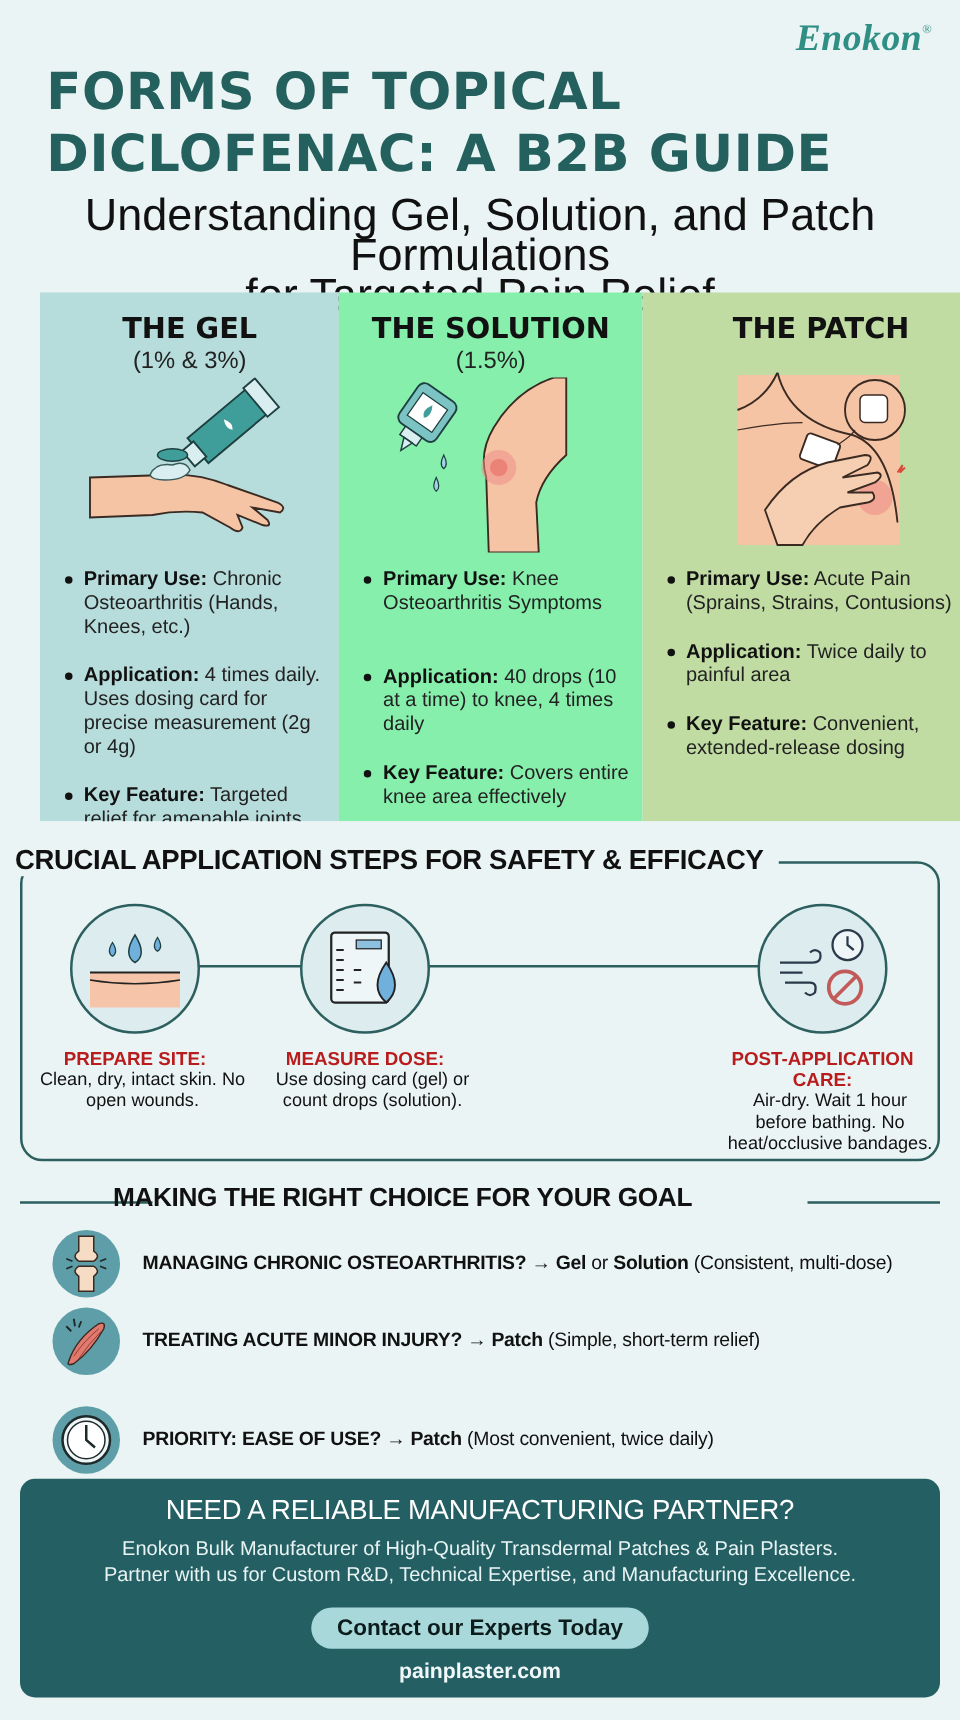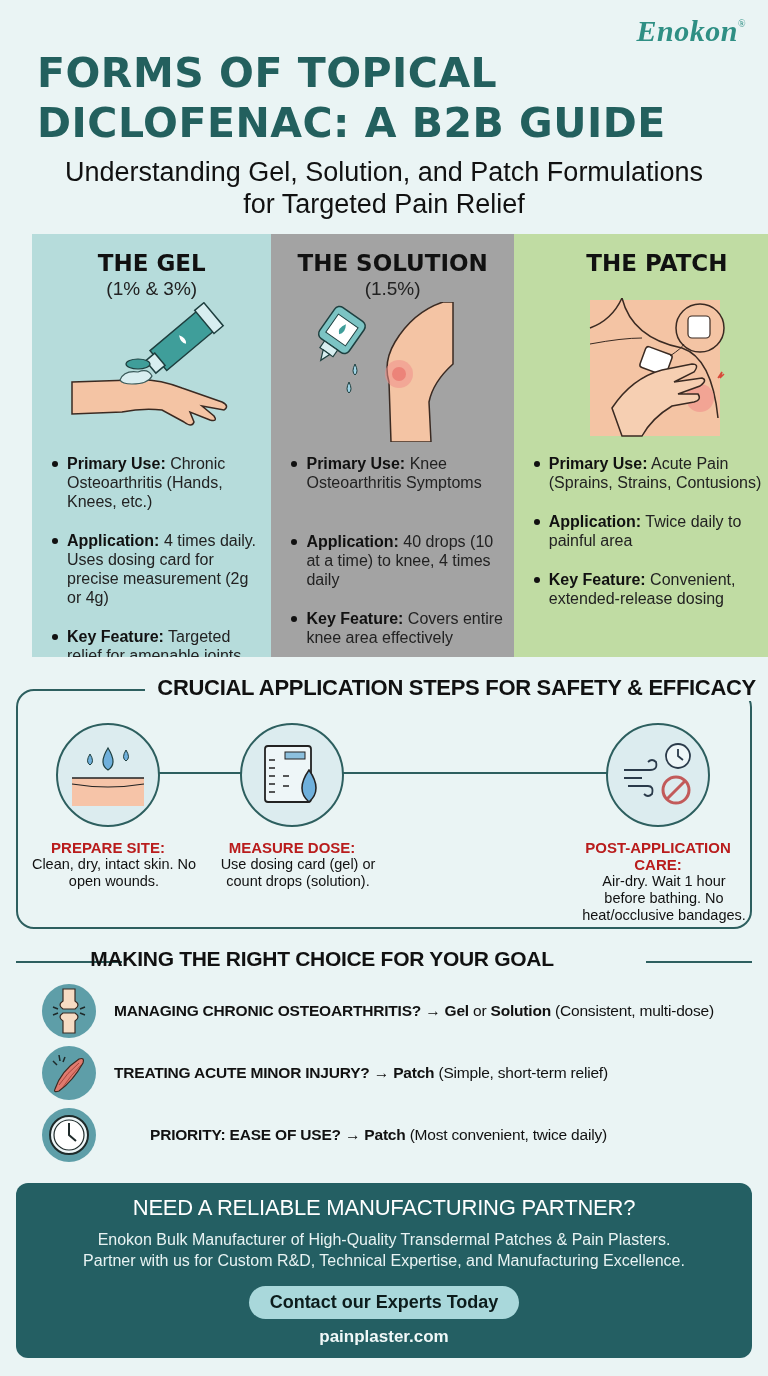--- a/index.html
+++ b/index.html
@@ -17,27 +17,27 @@
     font-size: 30px; color: #2f8f84; letter-spacing: 0.5px;
   }
   .brand sup { font-size: 10px; font-style: normal; font-weight: normal; vertical-align: top; position: relative; top: 4px; }
   .title {
     position: absolute; left: 37px; top: 48px; width: 700px;
     font-family: "DejaVu Sans", sans-serif; font-weight: bold;
     font-size: 41px; line-height: 50px; color: #23605e; letter-spacing: 0.5px;
   }
   .subtitle {
     position: absolute; left: 0; top: 156px; width: 768px; text-align: center;
-    font-size: 27px; line-height: 32px; color: #111;
+    font-size: 36px; line-height: 32px; color: #111;
   }
 
   .columns { position: absolute; left: 0; top: 234px; width: 768px; height: 423px; display: flex; margin-left: 32px; }
   .col { position: relative; height: 100%; }
   .col-gel { width: 255px; background: #b6dcdb; }
-  .col-sol { width: 258px; background: #a3a3a3; }
+  .col-sol { width: 258px; background: #86efac; }
   .col-patch { width: 303px; background: #c0dca3; padding-left: 28px; }
   .col-title {
     position: absolute; top: 16px; left: 0; width: 100%; text-align: center;
     font-family: "DejaVu Sans", sans-serif; font-weight: bold; font-size: 23px; color: #111;
   }
   .col-sub {
     position: absolute; top: 44px; left: 0; width: 100%; text-align: center;
     font-size: 19px; color: #222;
   }
   .col-illus { position: absolute; left: 0; top: 68px; width: 100%; height: 140px; }
@@ -52,21 +52,21 @@
     border-radius: 50%; background: #111;
   }
   .bullets b { font-weight: bold; color: #111; }
 
   .steps-section { position: absolute; left: 0; top: 657px; width: 768px; height: 278px; background: #eaf4f4; }
   .steps-box {
     position: absolute; left: 16px; top: 32px; width: 736px; height: 240px;
     border: 2px solid #2d5f5f; border-radius: 18px;
   }
   .steps-title-wrap {
-    position: absolute; left: 0; top: 18px; width: 768px; text-align: right;
+    position: absolute; left: 0; top: 18px; width: 768px; text-align: left;
   }
   .steps-title {
     display: inline-block; background: #eaf4f4; padding: 0 12px;
     font-weight: bold; font-size: 22px; color: #111; letter-spacing: -0.3px;
   }
   .steps-connector { position: absolute; left: 100px; top: 115px; width: 560px; height: 2px; background: #2d5f5f; }
   .step { position: absolute; top: 66px; width: 180px; text-align: center; }
   .step-circle {
     width: 104px; height: 104px; border-radius: 50%; border: 2px solid #2d5f5f;
     background: #dcecef; margin: 0 auto; display: flex; align-items: center; justify-content: center;
@@ -280,21 +280,21 @@
         <path d="M8 38 Q14 20 32 8 Q38 6 36 12 Q26 30 12 40 Q6 42 8 38 Z" fill="#e07a6e" stroke="#3a2a22" stroke-width="1.2"></path>
         <path d="M12 34 Q20 22 32 12 M16 36 Q24 24 34 14" fill="none" stroke="#9a3a32" stroke-width="0.8"></path>
         <path d="M6 10 L10 14 M12 4 L13 10 M18 6 L16 11" stroke="#1e2a2a" stroke-width="1.5"></path>
       </svg>
     </div>
     <div class="choice-text">
       <span class="q">TREATING ACUTE MINOR INJURY?</span><span> → </span><span class="a">Patch</span><span> (Simple, short-term relief)</span>
     </div>
   </div>
 
-  <div class="choice-row" style="top:173px;gap:36px;">
+  <div class="choice-row" style="top:190px;">
     <div class="choice-icon">
       <svg width="44" height="44" viewBox="0 0 44 44">
         <circle cx="22" cy="22" r="19" fill="#eef6f8" stroke="#1e2a2a" stroke-width="2"></circle>
         <circle cx="22" cy="22" r="15" fill="#fff" stroke="#1e2a2a" stroke-width="1.2"></circle>
         <path d="M22 10 V22 L29 28" fill="none" stroke="#1e2a2a" stroke-width="2"></path>
       </svg>
     </div>
     <div class="choice-text">
       <span class="q">PRIORITY: EASE OF USE?</span><span> → </span><span class="a">Patch</span><span> (Most convenient, twice daily)</span>
     </div>

